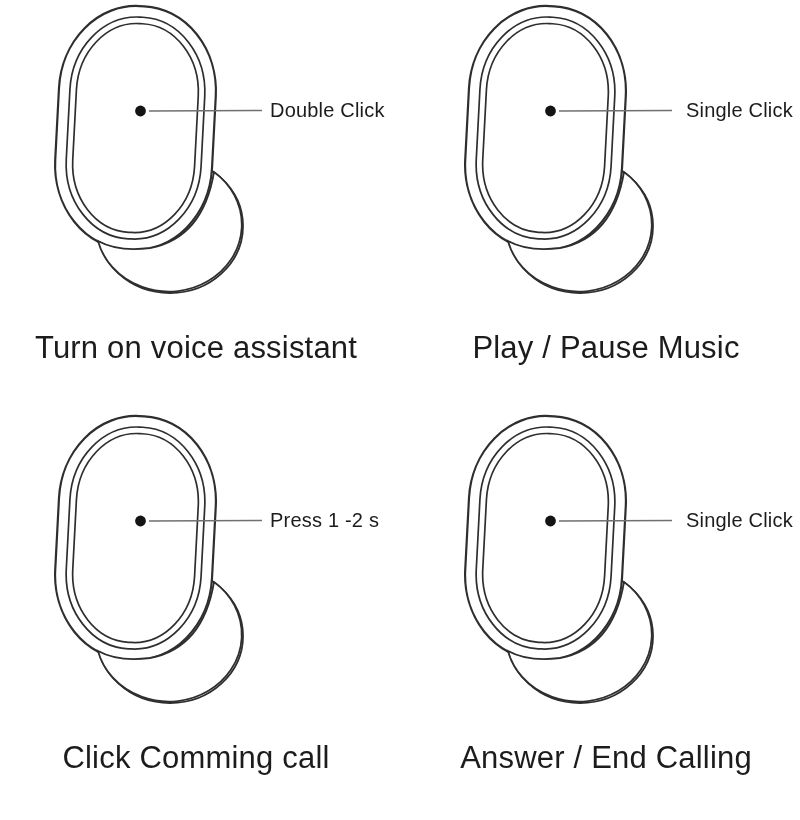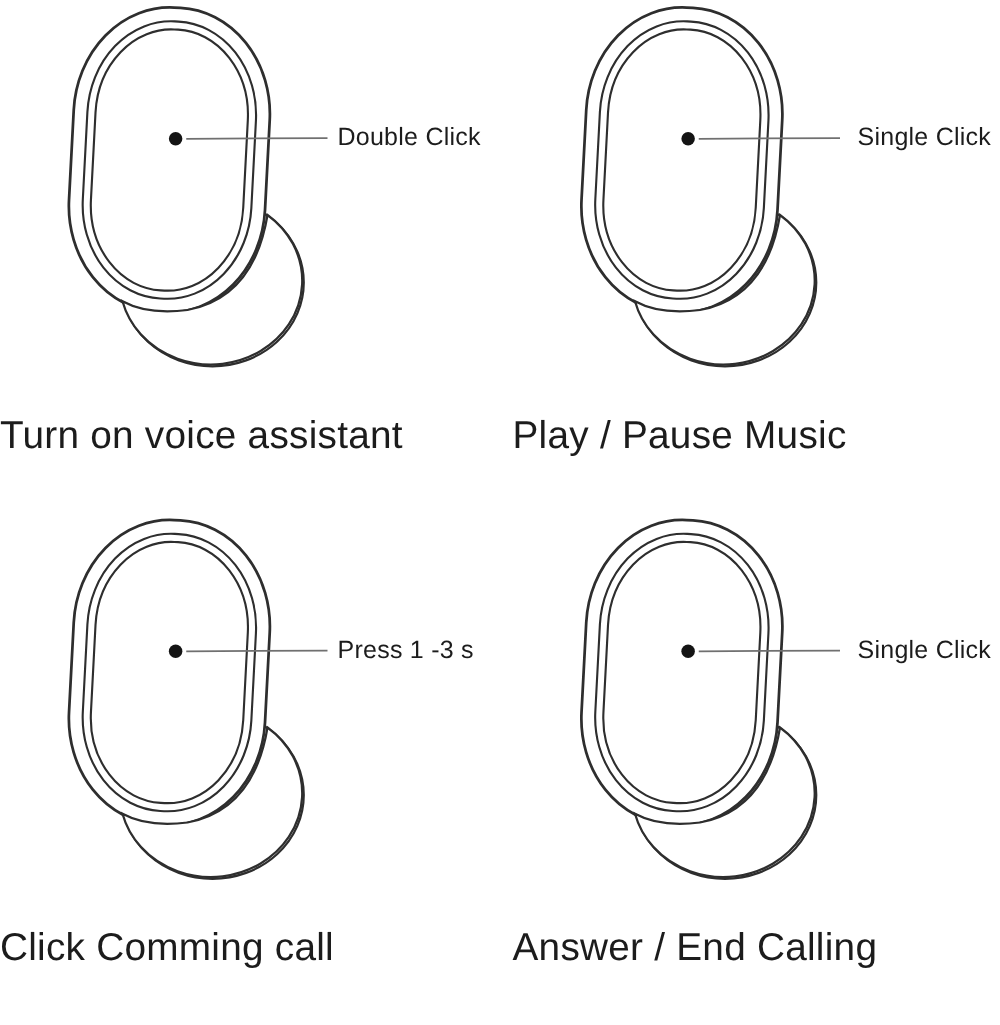--- a/index.html
+++ b/index.html
@@ -40,21 +40,21 @@
     letter-spacing:0.2px;
     white-space:nowrap;
     color:var(--text);
   }
   .panel:nth-child(even) .tap-label{left:276px;}
 
   .caption{
     position:absolute;
     left:0;top:330px;
     width:392px;
-    text-align:left;
+    text-align:center;
     font-size:31px;
     letter-spacing:0.2px;
     white-space:nowrap;
     color:var(--text);
   }
 
   
   .lw-outer{fill:#fff;stroke:var(--stroke);stroke-width:2.2;}
   .lw-ring{fill:none;stroke:var(--stroke);stroke-width:1.7;}
   .lw-tip{fill:#fff;stroke:var(--stroke);stroke-width:1.8;}
@@ -106,21 +106,21 @@
       <span class="tap-label">Single Click</span>
       <div class="caption">Play / Pause Music</div>
     </div>
   </div>
 
   <div class="panel">
     <div class="earbud-wrap">
       <svg class="earbud" viewBox="0 0 400 330">
           <use href="#earbud"></use>
         </svg>
-      <span class="tap-label">Press 1 -3 s</span>
+      <span class="tap-label">Press 1 -2 s</span>
       <div class="caption">Click Comming call</div>
     </div>
   </div>
 
   <div class="panel">
     <div class="earbud-wrap">
       <svg class="earbud" viewBox="0 0 400 330">
           <use href="#earbud"></use>
         </svg>
       <span class="tap-label">Single Click</span>

